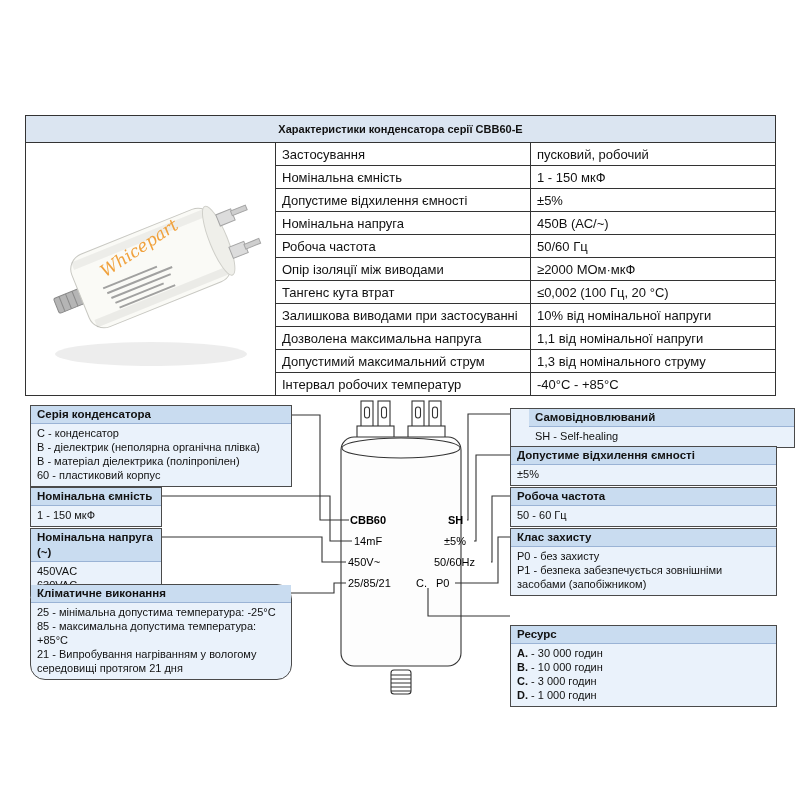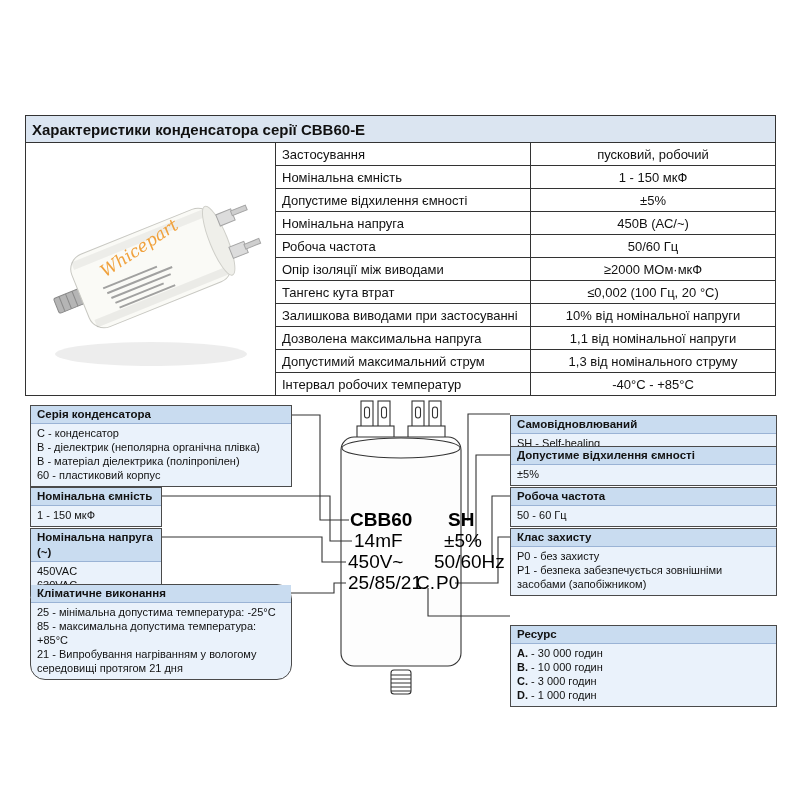--- a/index.html
+++ b/index.html
@@ -11,41 +11,41 @@
   .spec-table {
     position:absolute; left:25px; top:115px; width:750px;
     border-collapse:collapse; table-layout:fixed;
   }
   .spec-table td {
     border:1px solid #333; font-size:13px; padding:0 6px; height:22px;
     overflow:hidden; white-space:nowrap;
   }
   .spec-table .title-row td {
     background:var(--table-title-bg,#dbe5f1);
-    font-weight:bold; font-size:15px; text-align:left; height:26px;
+    font-weight:bold; font-size:11px; text-align:center; height:26px;
   }
   .photo-cell { padding:0 !important; text-align:center; vertical-align:middle; background:#fff; }
   td.lbl { text-align:left; }
-  td.val { text-align:center; }
+  td.val { }
   
   .diagram { position:absolute; left:0; top:395px; width:800px; height:405px; }
   .diagram-art { position:absolute; left:0; top:0; }
   .callout {
     position:absolute; border:1px solid #4a4a4a;
     background:var(--box-body-bg,#eaf2fb); font-size:11px; line-height:14px;
   }
   .callout-title {
     background:var(--box-header-bg,#c9dcf0);
     font-weight:bold; font-size:11.5px; line-height:15px;
     padding:1px 6px; border-bottom:1px solid #9ab3d5;
   }
   .callout-body { padding:2px 6px 4px; }
   .callout-line b { font-weight:bold; }
   .mark {
-    position:absolute; font-size:19px; line-height:18px; color:#000;
+    position:absolute; font-size:11px; line-height:18px; color:#000;
     white-space:nowrap;
   }
   .mark-bold { font-weight:bold; }
 </style>
 </head>
 <body>
 
 <div class="canvas">
 
   <table class="spec-table">
@@ -202,21 +202,21 @@
 
     <div class="callout" style="left:30px; top:189px; width:260px;border-radius:15px;">
       <div class="callout-title">Кліматичне виконання</div>
       <div class="callout-body">
         <div class="callout-line">25 - мінімальна допустима температура: -25°С</div>
         <div class="callout-line">85 - максимальна допустима температура: +85°С</div>
         <div class="callout-line">21 - Випробування нагріванням у вологому середовищі протягом 21 дня</div>
       </div>
     </div>
 
-    <div class="callout" style="left:510px; top:20px; width:265px;">
+    <div class="callout" style="left:510px; top:13px; width:265px;padding-left:18px;">
       <div class="callout-title">Самовідновлюваний</div>
       <div class="callout-body">
         <div class="callout-line">SH - Self-healing</div>
       </div>
     </div>
 
     <div class="callout" style="left:510px; top:51px; width:265px;">
       <div class="callout-title">Допустиме відхилення ємності</div>
       <div class="callout-body">
         <div class="callout-line">±5%</div>

